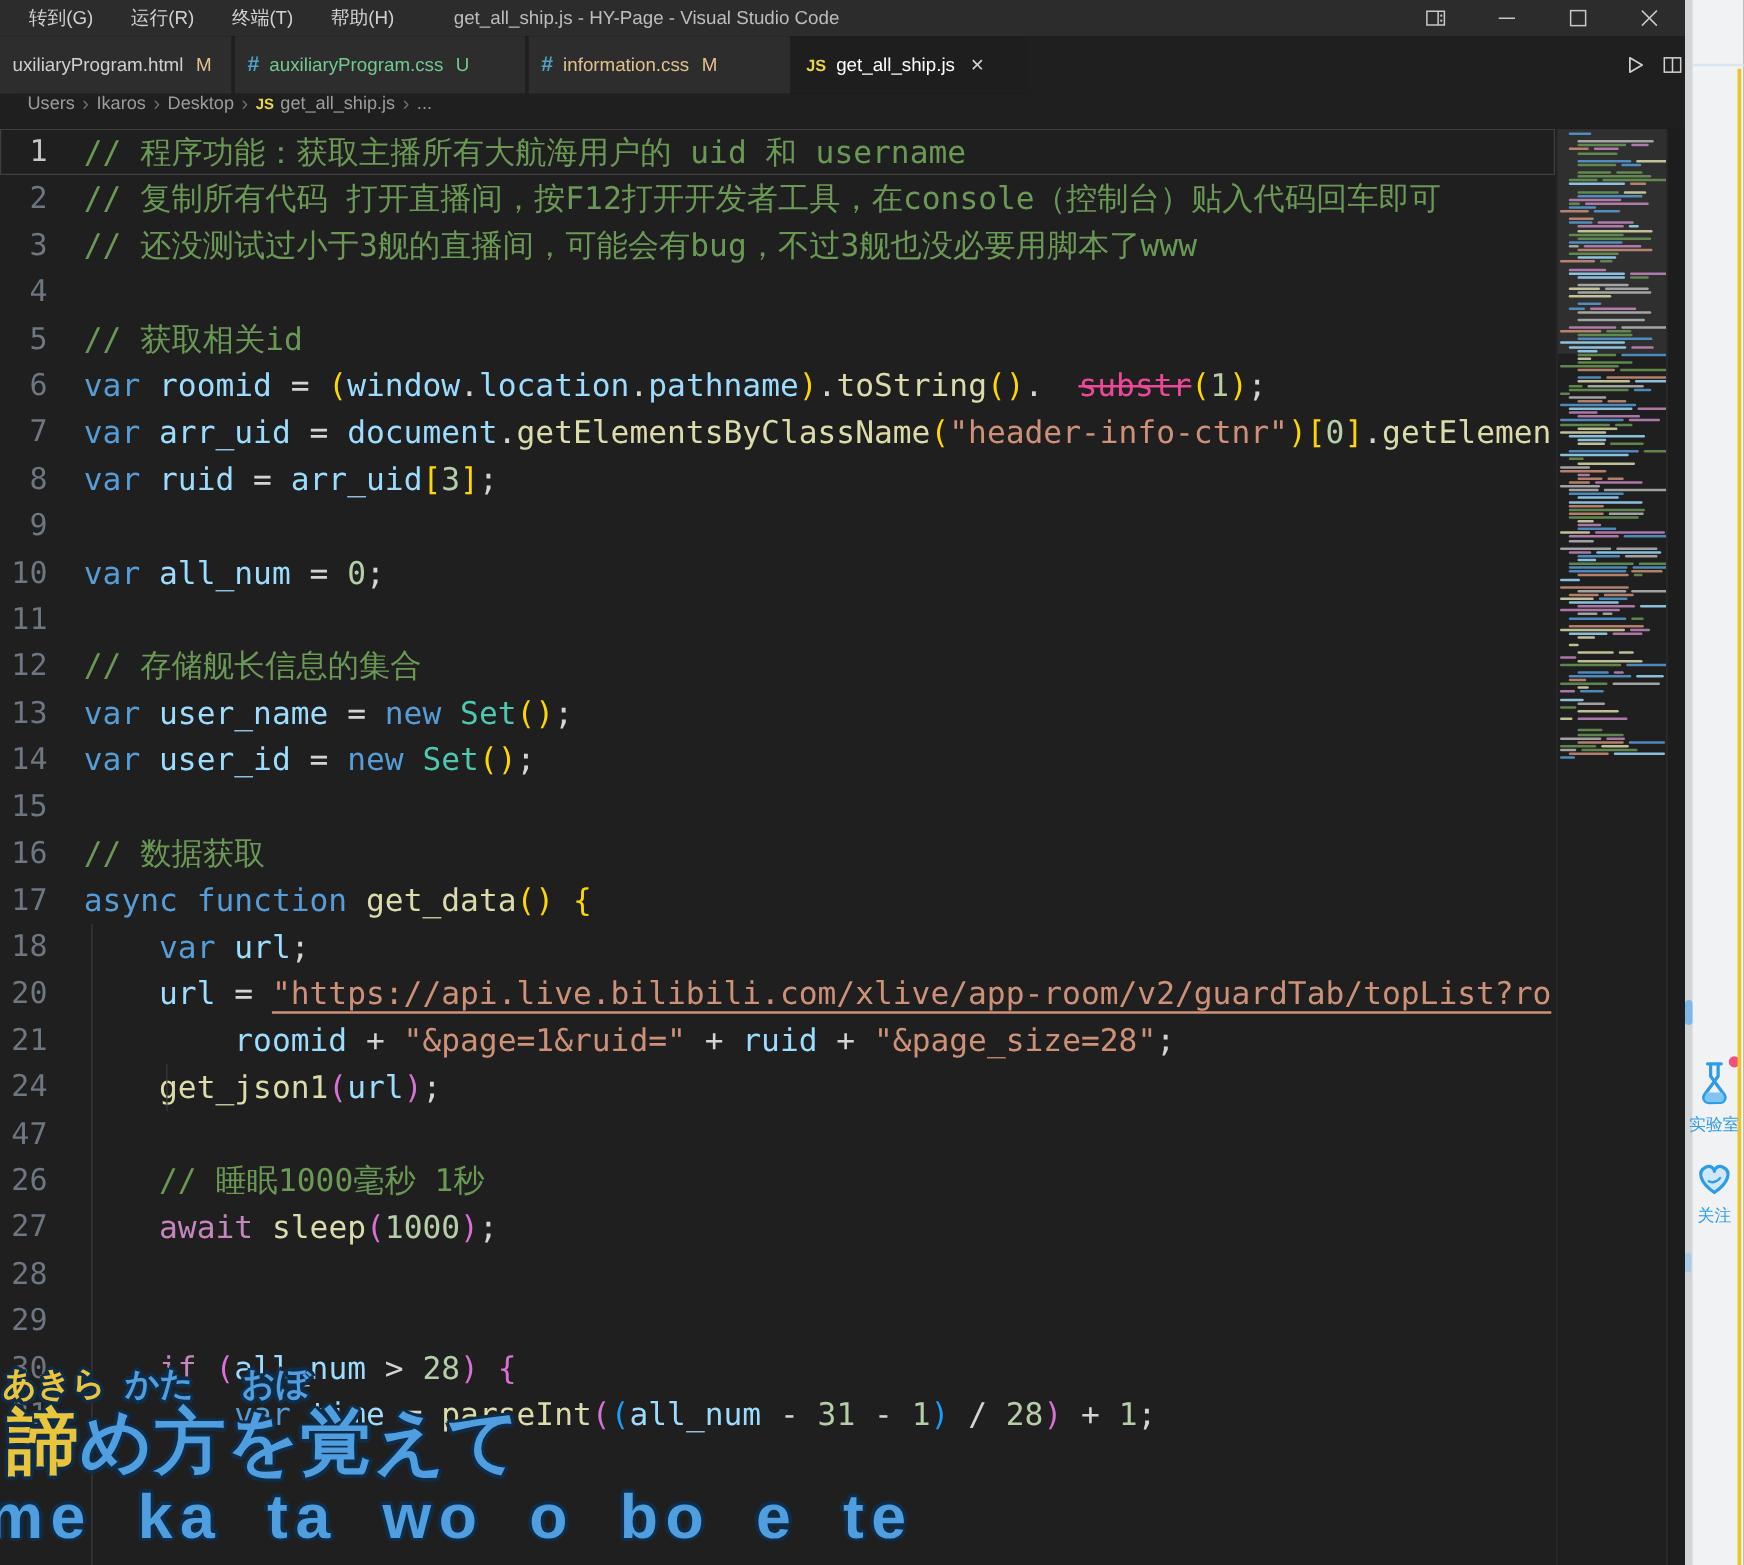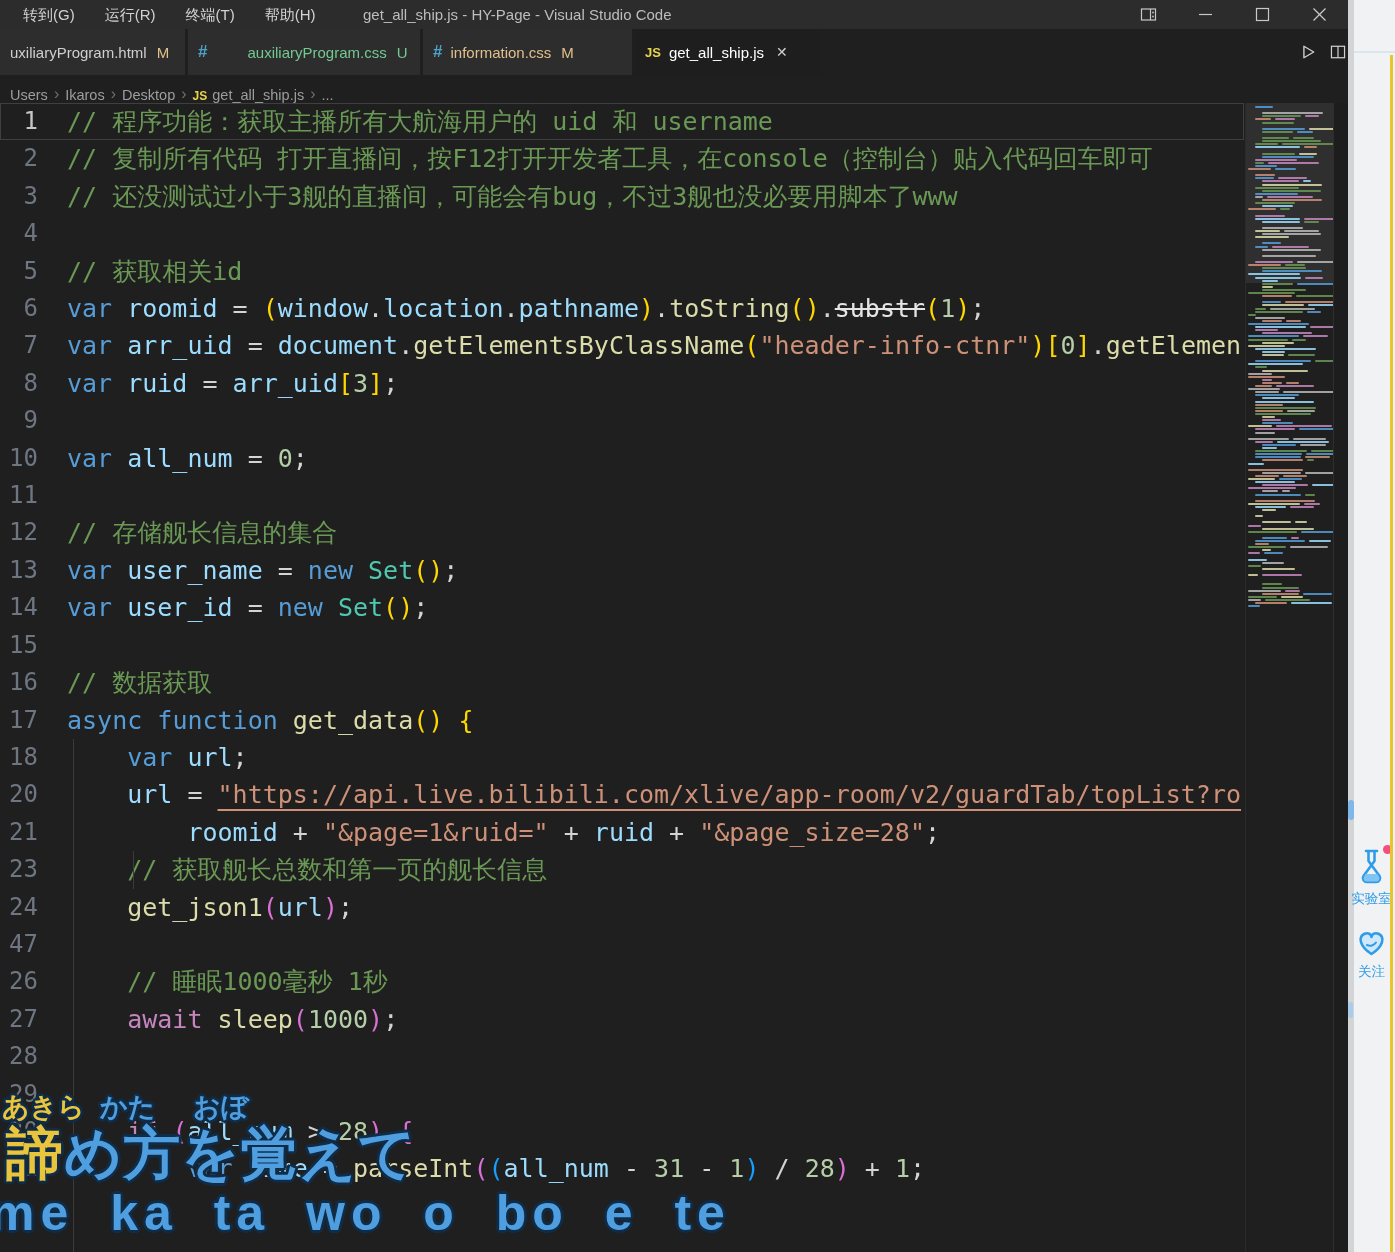--- a/index.html
+++ b/index.html
@@ -21,39 +21,39 @@
   .tab{height:46px;display:flex;align-items:center;background:#2d2d2d;margin-right:3px;
        font-size:15px;white-space:nowrap;overflow:hidden;box-sizing:border-box;padding:0 10px;}
   .tab.active{background:#1e1e1e;}
   .tab .badge{margin-left:10px;font-size:15px;}
   .tab .close{margin-left:12px;color:#d0d0d0;font-size:14px;}
   .ico-css{color:#4fa3c7;font-weight:bold;font-size:17px;margin-right:8px;}
   .ico-js{color:#e8d44d;font-weight:bold;font-size:13px;margin-right:8px;letter-spacing:0px;}
   .editor-actions{position:absolute;right:12px;top:29px;height:46px;display:flex;align-items:center;}
   .ed-act{width:30px;display:flex;align-items:center;justify-content:center;color:#cfcfcf;}
   
-  .breadcrumbs{position:absolute;left:0;top:75px;width:1348px;height:28px;background:#1f1f1f;
-    display:flex;align-items:flex-end;padding-left:8px;box-sizing:border-box;font-size:14.5px;color:#9d9d9d;}
+  .breadcrumbs{position:absolute;left:12px;top:75px;width:1348px;height:28px;background:#1f1f1f;
+    display:flex;align-items:flex-start;padding-left:8px;box-sizing:border-box;font-size:14.5px;color:#9d9d9d;}
   .crumb{margin:0 2px;white-space:nowrap;}
   .crumb-sep{color:#6f6f6f;font-size:16px;margin:0 4px;}
   .crumb .ico-js{font-size:12px;margin-right:5px;}
   
   .editor{position:absolute;left:0;top:103px;width:1244px;height:1149px;overflow:hidden;background:#1f1f1f;}
   .line{position:relative;height:37.42px;font-family:"DejaVu Sans Mono",monospace;
         font-size:25px;line-height:37.42px;white-space:pre;}
   .line.cur{box-shadow:inset 0 0 0 1px #3f3f3f;}
   .ln{position:absolute;left:0;top:0;width:38px;text-align:right;color:#6e7681;font-size:24px;}
   .line.cur .ln{color:#c6c6c6;}
   .codecontent{position:absolute;left:67px;top:0;}
   .t{white-space:pre;}
   .cm{color:#6a9955;} .kw{color:#569cd6;} .ctl{color:#c586c0;} .vr{color:#9cdcfe;}
   .st{color:#ce9178;} .fn{color:#dcdcaa;} .nm{color:#b5cea8;} .pn{color:#d4d4d4;}
   .cl{color:#4ec9b0;} .b1{color:#ffd700;} .b2{color:#da70d6;} .b3{color:#179fff;}
   .lk{color:#ce9178;text-decoration:underline;text-underline-offset:6px;}
-  .dp{color:#e5e5e5;text-decoration:line-through;}
+  .dp{color:#ec4899;text-decoration:line-through;margin-left:28px;}
   .indent-guide{position:absolute;width:1px;background:#3b3b3b;}
   
   .minimap{position:absolute;left:1245px;top:103px;width:87px;height:1149px;background:#1f1f1f;
            border-left:1px solid #2b2b2b;overflow:hidden;}
   .mm-slider{position:absolute;left:0;top:0;width:87px;height:180px;background:rgba(120,120,120,0.18);}
   .mm-row{position:absolute;height:2px;border-radius:1px;opacity:.85;}
   .scroll-lane{position:absolute;left:1333px;top:103px;width:15px;height:1149px;background:#1d1d1d;border-left:1px solid #2e2e2e;}
   
   .bili{position:absolute;left:1348px;top:0;width:47px;height:1252px;background:#f1f2f4;}
   .bili-grayband{position:absolute;left:0;top:0;width:6px;height:1252px;background:#d2d4d5;}
@@ -112,21 +112,21 @@
   </div>
 </div>
 
 <div class="tabbar" id="tabbar">
     <div class="tab" style="width: 185px;">
       <span style="color: rgb(207, 207, 207);">uxiliaryProgram.html</span>
       <span class="badge" style="color: rgb(226, 192, 141);">M</span>
     </div>
     <div class="tab" style="width: 232px;">
       <span class="ico-css">#</span>
-      <span style="color: rgb(115, 201, 145); margin-left: 32px;">auxiliaryProgram.css</span>
+      <span style="color: rgb(115, 201, 145);">auxiliaryProgram.css</span>
       <span class="badge" style="color: rgb(115, 201, 145);">U</span>
     </div>
     <div class="tab" style="width: 209px;">
       <span class="ico-css">#</span>
       <span style="color: rgb(226, 192, 141);">information.css</span>
       <span class="badge" style="color: rgb(226, 192, 141);">M</span>
     </div>
     <div class="tab active" style="width: 186px;">
       <span class="ico-js">JS</span>
       <span style="color: rgb(255, 255, 255);">get_all_ship.js</span>
@@ -174,21 +174,20 @@
     <div class="line"><span class="ln">11</span><span class="codecontent"></span></div>
     <div class="line"><span class="ln">12</span><span class="codecontent"><span class="t cm">// 存储舰长信息的集合</span></span></div>
     <div class="line"><span class="ln">13</span><span class="codecontent"><span class="t kw">var</span><span class="t pn"> </span><span class="t vr">user_name</span><span class="t pn"> = </span><span class="t kw">new</span><span class="t pn"> </span><span class="t cl">Set</span><span class="t b1">()</span><span class="t pn">;</span></span></div>
     <div class="line"><span class="ln">14</span><span class="codecontent"><span class="t kw">var</span><span class="t pn"> </span><span class="t vr">user_id</span><span class="t pn"> = </span><span class="t kw">new</span><span class="t pn"> </span><span class="t cl">Set</span><span class="t b1">()</span><span class="t pn">;</span></span></div>
     <div class="line"><span class="ln">15</span><span class="codecontent"></span></div>
     <div class="line"><span class="ln">16</span><span class="codecontent"><span class="t cm">// 数据获取</span></span></div>
     <div class="line"><span class="ln">17</span><span class="codecontent"><span class="t kw">async</span><span class="t pn"> </span><span class="t kw">function</span><span class="t pn"> </span><span class="t fn">get_data</span><span class="t b1">()</span><span class="t pn"> </span><span class="t b1">{</span></span></div>
     <div class="line"><span class="ln">18</span><span class="codecontent"><span class="t pn">    </span><span class="t kw">var</span><span class="t pn"> </span><span class="t vr">url</span><span class="t pn">;</span></span></div>
     <div class="line"><span class="ln">20</span><span class="codecontent"><span class="t pn">    </span><span class="t vr">url</span><span class="t pn"> = </span><span class="t lk">"https://api.live.bilibili.com/xlive/app-room/v2/guardTab/topList?ro</span></span></div>
     <div class="line"><span class="ln">21</span><span class="codecontent"><span class="t pn">        </span><span class="t vr">roomid</span><span class="t pn"> + </span><span class="t st">"&amp;page=1&amp;ruid="</span><span class="t pn"> + </span><span class="t vr">ruid</span><span class="t pn"> + </span><span class="t st">"&amp;page_size=28"</span><span class="t pn">;</span></span></div>
-    <div class="line"><span class="ln">23</span><span class="codecontent"><span class="t pn">    </span><span class="t cm">// 获取舰长总数和第一页的舰长信息</span></span></div>
     <div class="line"><span class="ln">24</span><span class="codecontent"><span class="t pn">    </span><span class="t fn">get_json1</span><span class="t b2">(</span><span class="t vr">url</span><span class="t b2">)</span><span class="t pn">;</span></span></div>
     <div class="line"><span class="ln">47</span><span class="codecontent"></span></div>
     <div class="line"><span class="ln">26</span><span class="codecontent"><span class="t pn">    </span><span class="t cm">// 睡眠1000毫秒 1秒</span></span></div>
     <div class="line"><span class="ln">27</span><span class="codecontent"><span class="t pn">    </span><span class="t ctl">await</span><span class="t pn"> </span><span class="t fn">sleep</span><span class="t b2">(</span><span class="t nm">1000</span><span class="t b2">)</span><span class="t pn">;</span></span></div>
     <div class="line"><span class="ln">28</span><span class="codecontent"></span></div>
     <div class="line"><span class="ln">29</span></div>
     <div class="line"><span class="ln">30</span><span class="codecontent"><span class="t pn">    </span><span class="t ctl">if</span><span class="t pn"> </span><span class="t b2">(</span><span class="t vr">all_num</span><span class="t pn"> &gt; </span><span class="t nm">28</span><span class="t b2">)</span><span class="t pn"> </span><span class="t b2">{</span></span></div>
     <div class="line"><span class="ln">31</span><span class="codecontent"><span class="t pn">        </span><span class="t kw">var</span><span class="t pn"> </span><span class="t vr">time</span><span class="t pn"> = </span><span class="t fn">parseInt</span><span class="t b2">(</span><span class="t b3">(</span><span class="t vr">all_num</span><span class="t pn"> - </span><span class="t nm">31</span><span class="t pn"> - </span><span class="t nm">1</span><span class="t b3">)</span><span class="t pn"> / </span><span class="t nm">28</span><span class="t b2">)</span><span class="t pn"> + </span><span class="t nm">1</span><span class="t pn">;</span></span></div>
     <div class="indent-guide" style="left: 73px; top: 636.14px; height: 512.86px;"></div>
     <div class="indent-guide" style="left: 133px; top: 748.4px; height: 37.42px;"></div>

